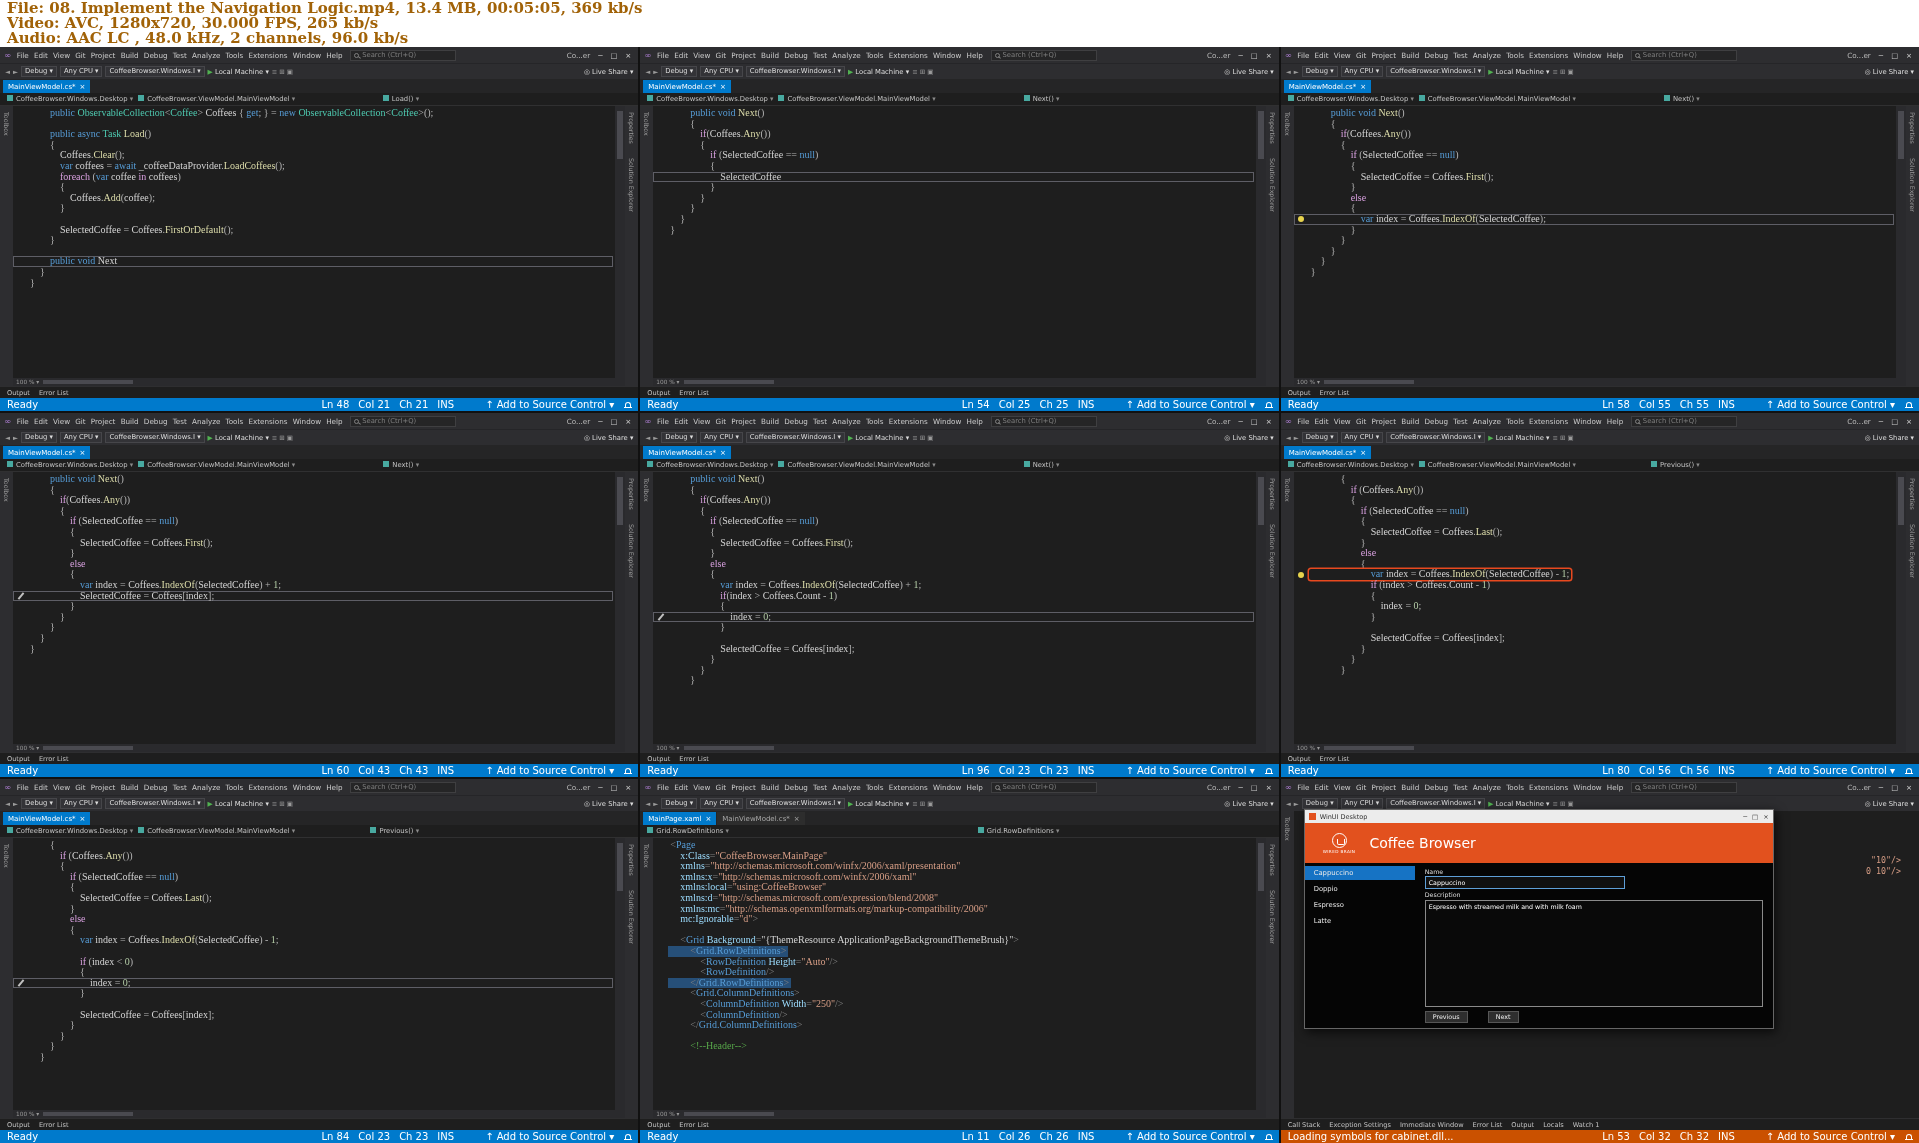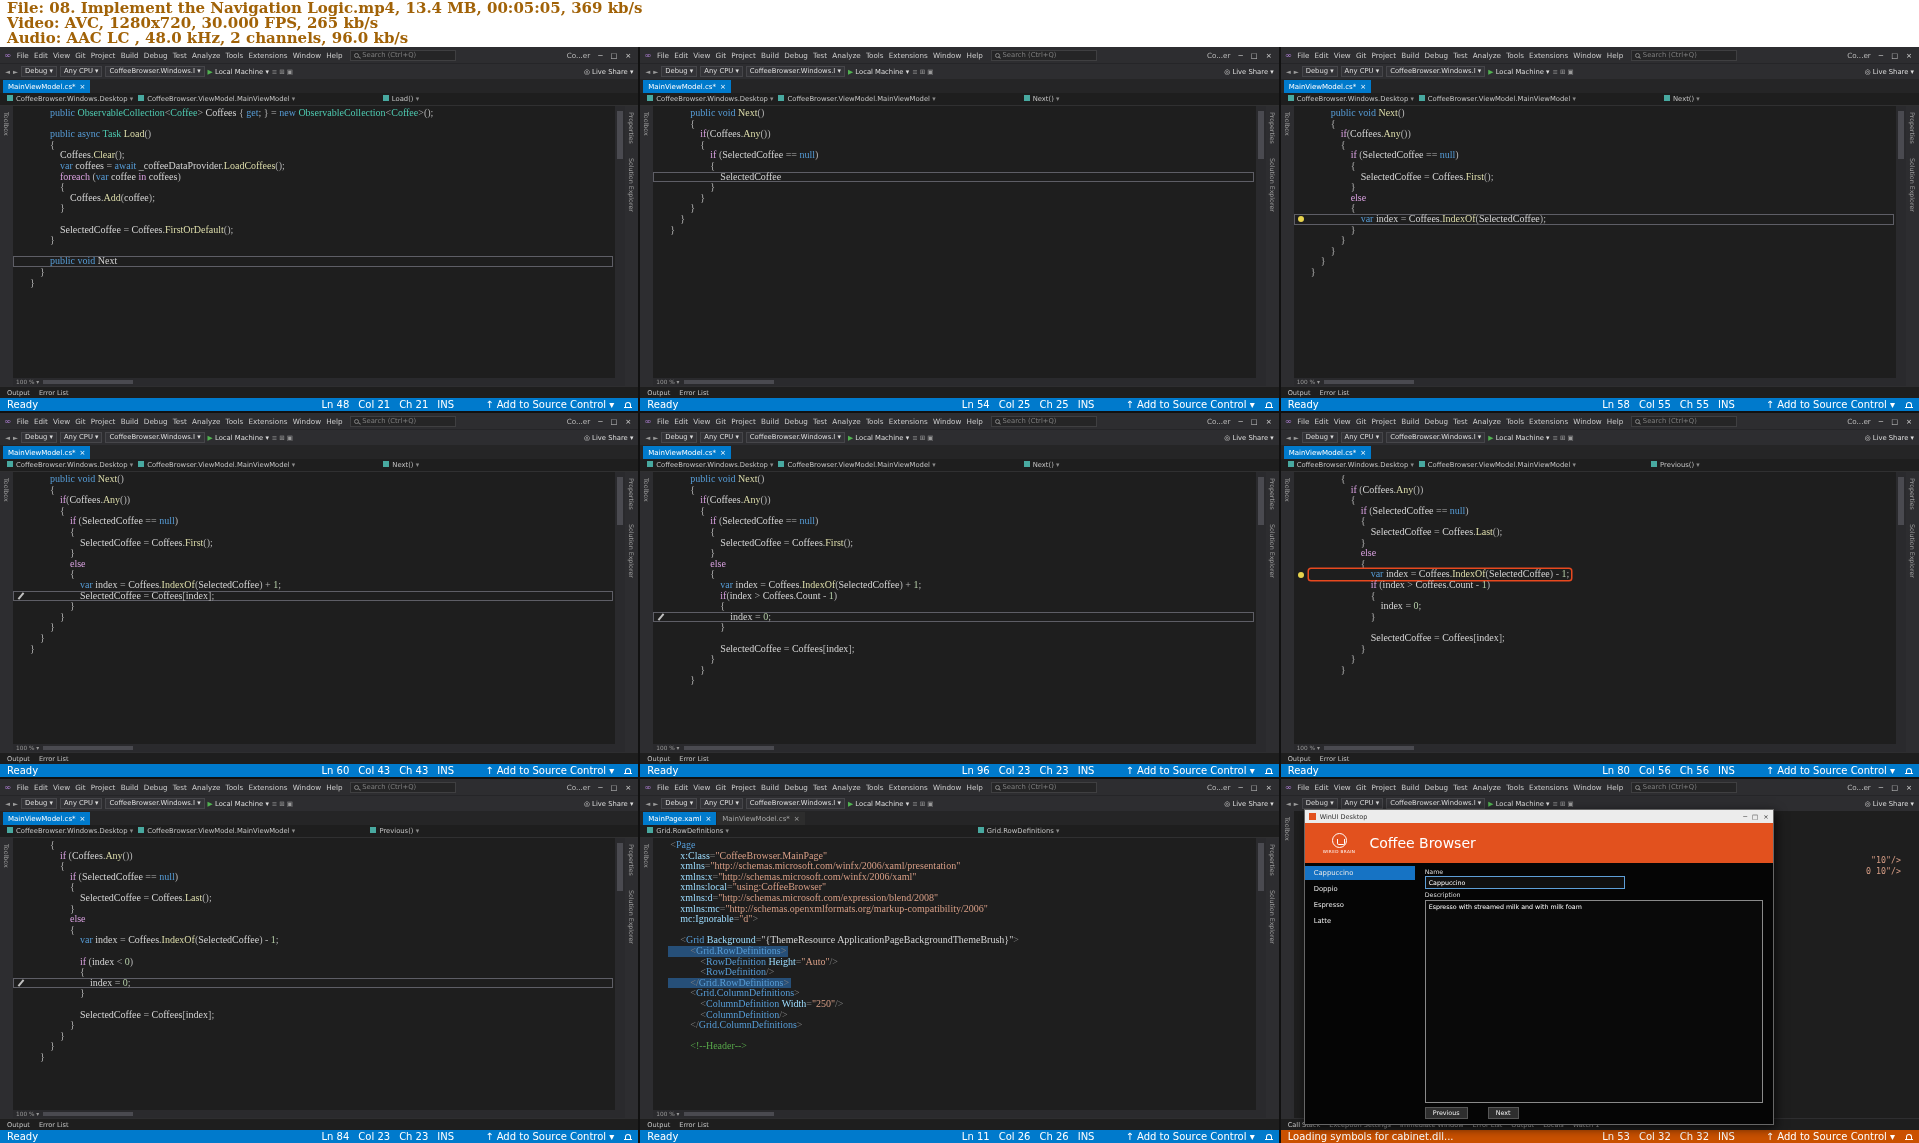--- a/index.html
+++ b/index.html
@@ -55,21 +55,21 @@
 .hthumb{height:4px;width:90px;background:#4a4a50}
 .ptabs{flex:0 0 12px;background:#1e1e1e;border-top:1px solid #2e2e30;display:flex;align-items:center;gap:9px;padding:0 7px;color:#c3c3c3;font-size:6.6px;white-space:nowrap}
 .status{flex:0 0 13px;background:var(--status-blue);color:#fff;display:flex;align-items:center;gap:9px;padding:0 7px;font-size:10px;white-space:nowrap}
 .status.orange{background:var(--status-orange)}
 .sc{margin-left:22px}
 .bell{width:6px;height:5px;border:1px solid #fff;border-bottom:none;border-radius:3px 3px 0 0;position:relative;margin-left:2px}
 .bell::after{content:"";position:absolute;left:-2px;right:-2px;bottom:-1px;height:1px;background:#fff}
 .g-bulb{width:6px;height:6px;border-radius:50%;background:#e8d44d;display:inline-block}
 .g-pencil{width:2px;height:8px;background:#c0c0c0;display:inline-block;transform:rotate(40deg)}
 .frag{position:absolute;right:18px;top:44px;font-family:"DejaVu Sans Mono",monospace;font-size:8.3px;line-height:10.6px;color:#d69d85;text-align:right;white-space:pre}
-.appwin{position:absolute;left:10px;top:-2px;width:470px;height:316px;display:flex;flex-direction:column;border:1px solid #666;box-shadow:2px 3px 10px rgba(0,0,0,.7);z-index:5;background:#0d0d0d}
+.appwin{position:absolute;left:10px;top:-2px;width:470px;height:220px;display:flex;flex-direction:column;border:1px solid #666;box-shadow:2px 3px 10px rgba(0,0,0,.7);z-index:5;background:#0d0d0d}
 .awtb{flex:0 0 13px;background:#ececec;color:#333;font-size:6.5px;display:flex;align-items:center;gap:4px;padding:0 4px}
 .awico{width:7px;height:7px;background:var(--app-orange)}
 .awbtns{margin-left:auto;display:flex;gap:5px;color:#333}
 .awhead{flex:0 0 40px;background:var(--app-orange);display:flex;align-items:center;gap:14px;padding:0 18px;color:#fff}
 .awlogo{display:flex;flex-direction:column;align-items:center;gap:1px;font-size:4.2px;letter-spacing:.4px}
 .awcup{width:15px;height:15px;border:1px solid #fff;border-radius:50%;position:relative}
 .awcup::after{content:"";position:absolute;left:4px;top:5px;width:6px;height:5px;border:1px solid #fff;border-top:none;border-radius:0 0 2px 2px}
 .awtitle{font-size:14px}
 .awbody{flex:1;display:flex;background:#050505}
 .awlist{flex:0 0 110px;padding-top:3px}

